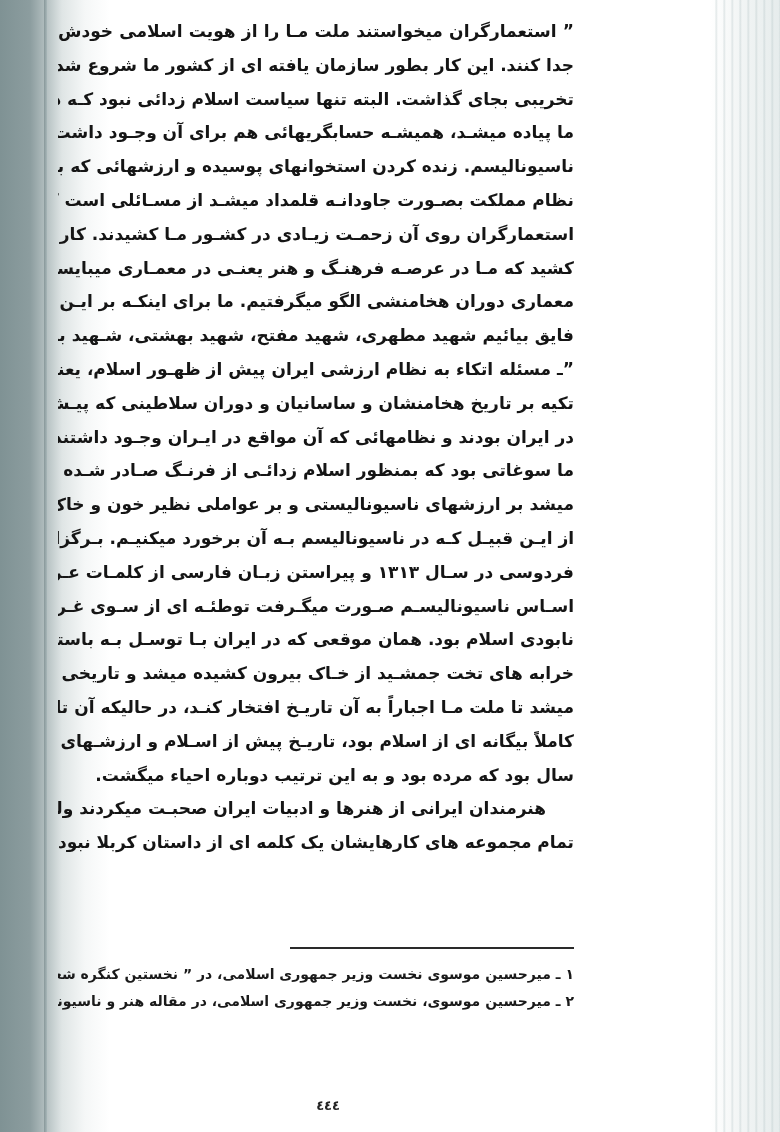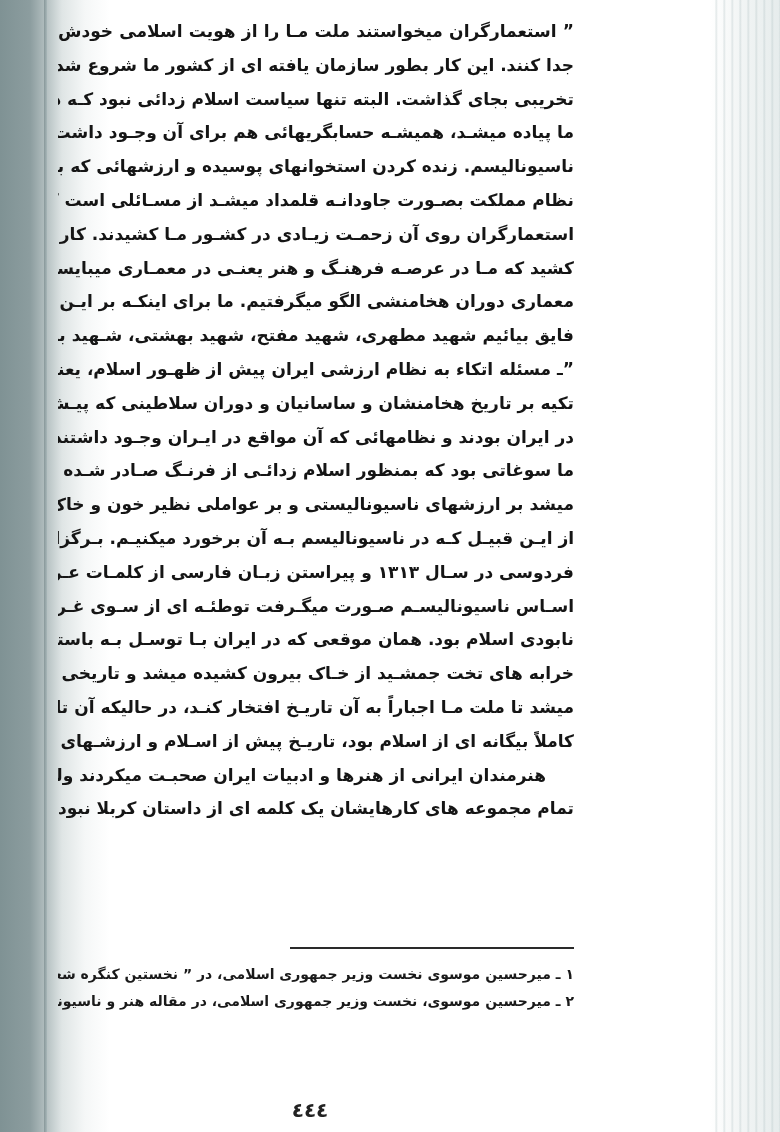--- a/index.html
+++ b/index.html
@@ -43,21 +43,21 @@
     background: #2a2a2a;
   }
   .footnotes {
     position: absolute; left: 0; top: 958px; width: 516px;
     direction: rtl; font-size: 14px; line-height: 26.5px; color: #1a1a1a; font-weight: bold;
   }
   .fn-line { display: block; white-space: nowrap; overflow: hidden; text-align: justify; text-align-last: justify; }
   .fn-line.last { text-align-last: right; }
   .page-number {
     position: absolute; left: 222px; top: 1095px; width: 60px;
-    text-align: center; font-size: 20px; color: #222; font-weight: bold;
+    text-align: right; font-size: 13px; color: #222; font-weight: bold;
   }
 </style>
 </head>
 <body>
 
 <div class="gutter"></div>
 <div class="gutter-edge"></div>
 <div class="page-stack"></div>
 
 <div class="page">
@@ -82,20 +82,21 @@
       <span class="line">در ایران بودند و نظامهائی که آن مواقع در ایـران وجـود داشتند در کشور</span>
       <span class="line">ما سوغاتی بود که بمنظور اسلام زدائـی از فرنـگ صـادر شـده بود. تکیه</span>
       <span class="line">میشد بر ارزشهای ناسیونالیستی و بر عواملی نظیر خون و خاک و عناصری</span>
       <span class="line">از ایـن قبیـل کـه در ناسیونالیسم بـه آن برخورد میکنیـم. بـرگزاری هزاره</span>
       <span class="line">فردوسی در سـال ١٣١٣ و پیراستن زبـان فارسی از کلمـات عـربی کـه بر</span>
       <span class="line">اسـاس ناسیونالیسـم صـورت میگـرفت توطئـه ای از سـوی غـربی ها بـرای</span>
       <span class="line">نابودی اسلام بود. همان موقعی که در ایران بـا توسـل بـه باستانشناسی،</span>
       <span class="line">خرابه های تخت جمشـید از خـاک بیرون کشیده میشد و تاریخی ساخته</span>
       <span class="line">میشد تا ملت مـا اجباراً به آن تاریـخ افتخار کنـد، در حالیکه آن تاریخ</span>
       <span class="line">کاملاً بیگانه ای از اسلام بود، تاریـخ پیش از اسـلام و ارزشـهای آن هزاران</span>
+      <span class="line last">سال بود که مرده بود و به این ترتیب دوباره احیاء میگشت.</span>
     </p>
 
     <p class="para">
       <span class="line" style="padding-right:28px;">هنرمندان ایرانی از هنرها و ادبیات ایران صحبـت میکردند ولی در</span>
       <span class="line last"><span>تمام مجموعه های کارهایشان یک کلمه ای از داستان کربلا نبود“ .</span></span>
     </p>
   </div>
 
   <div class="divider"></div>
 

